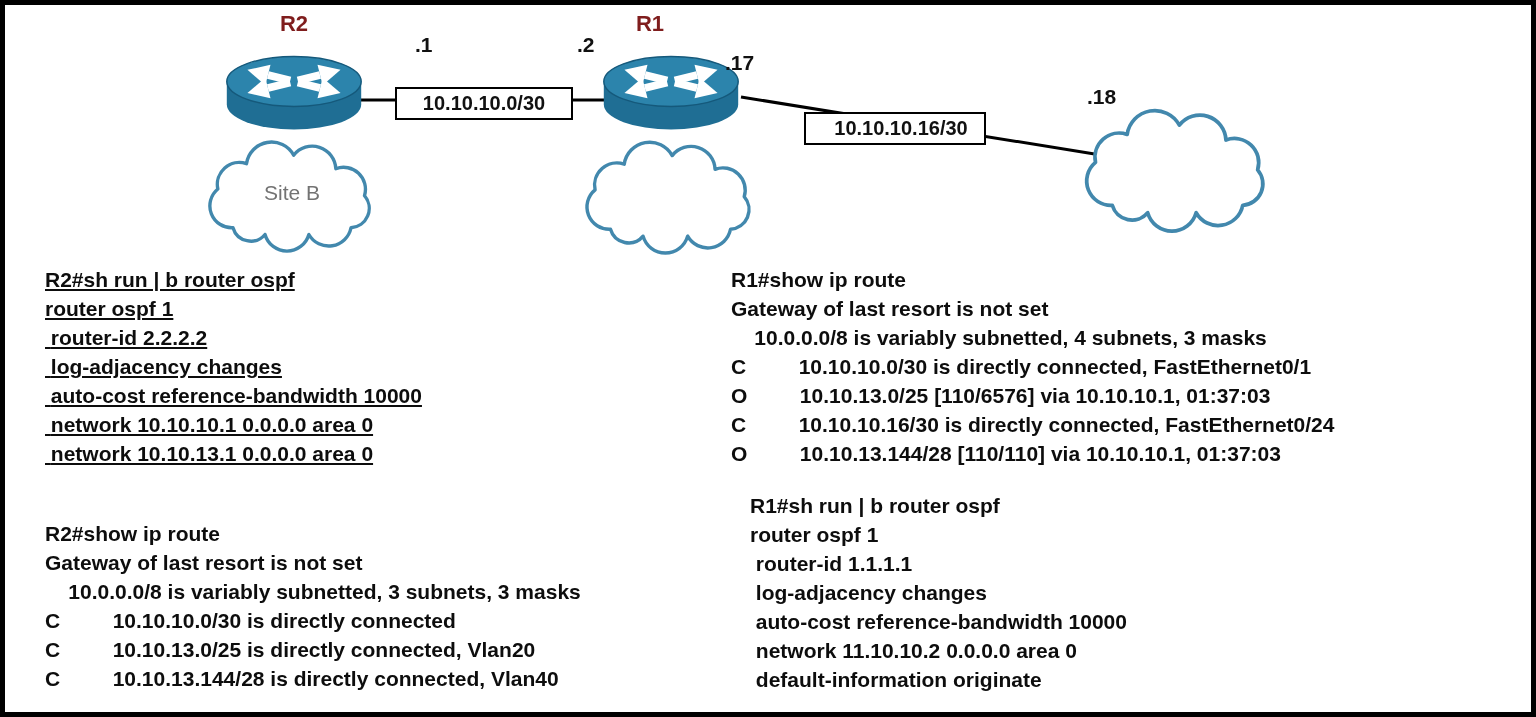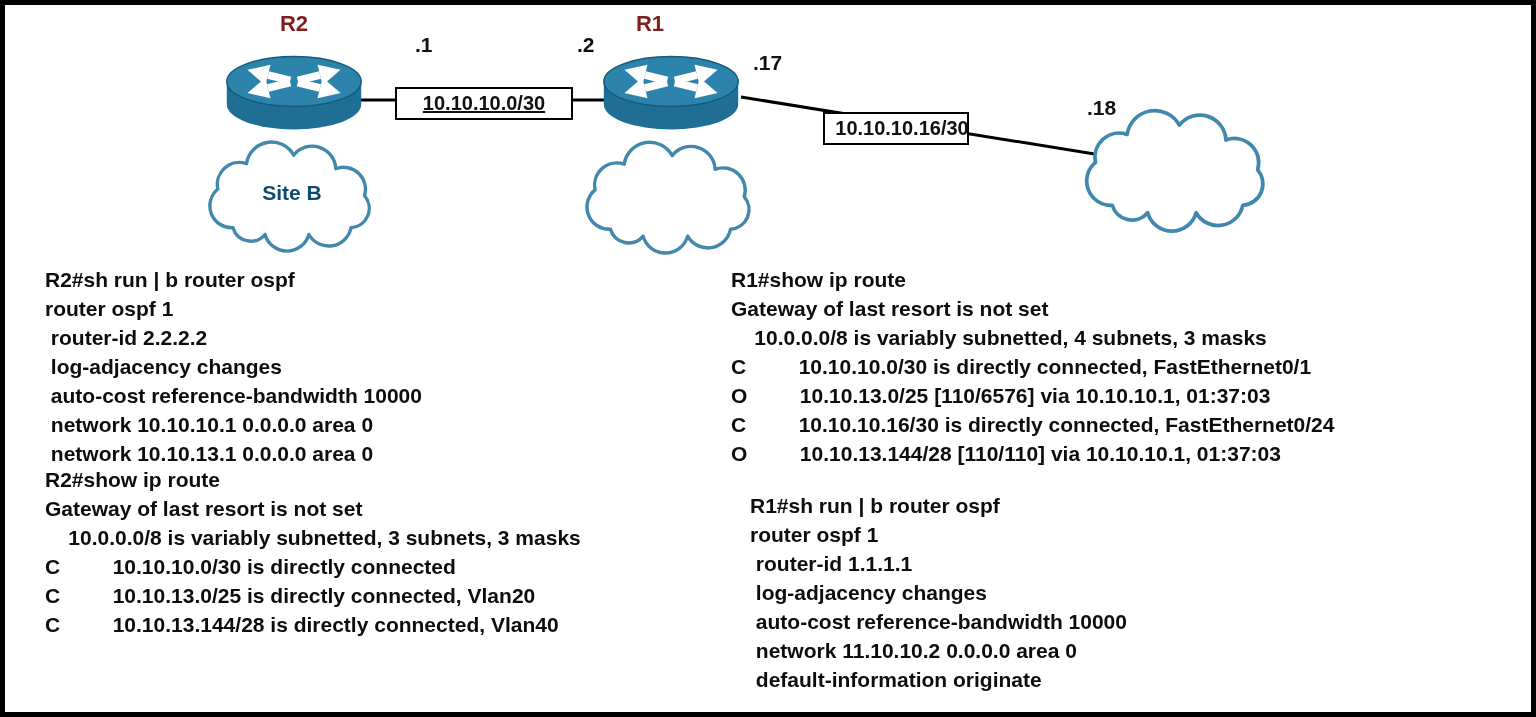--- a/index.html
+++ b/index.html
@@ -33,22 +33,22 @@
     border: 2px solid #000000;
     display: flex;
     align-items: center;
     justify-content: center;
     font-size: 20px;
     font-weight: bold;
     color: #111;
   }
   .cloud-label {
     font-size: 21px;
-    font-weight: bold;
-    color: #0c4a6e;
+    font-weight: normal;
+    color: #737373;
     text-align: center;
   }
   .cli-block {
     font-size: 21px;
     font-weight: bold;
     color: #0d0d0d;
     line-height: 29px;
     white-space: pre-wrap;
   }
   svg { display: block; }
@@ -118,37 +118,37 @@
           <polygon points="28,-11 50,0 28,11"></polygon>
         </g>
       <g transform="translate(75,38) rotate(194)">
           <rect x="4" y="-4" width="24" height="8"></rect>
           <polygon points="28,-11 50,0 28,11"></polygon>
         </g>
     </g>
   </svg>
   <div class="abs dev-label" style="left:610px; top:6px;">R1</div>
 
-  <div class="abs link-box" style="left:390px; top:82px; width:178px; height:33px;text-decoration:underline;">10.10.10.0/30</div>
-  <div class="abs link-box" style="left:818px; top:107px; width:146px; height:33px;padding-left:12px;">10.10.10.16/30</div>
+  <div class="abs link-box" style="left:390px; top:82px; width:178px; height:33px;">10.10.10.0/30</div>
+  <div class="abs link-box" style="left:799px; top:107px; width:182px; height:33px;padding-left:12px;">10.10.10.16/30</div>
 
   <div class="abs if-label" style="left:410px; top:28px;">.1</div>
   <div class="abs if-label" style="left:572px; top:28px;">.2</div>
-  <div class="abs if-label" style="left:748px; top:46px;">.17</div>
-  <div class="abs if-label" style="left:1082px; top:91px;">.18</div>
+  <div class="abs if-label" style="left:720px; top:46px;">.17</div>
+  <div class="abs if-label" style="left:1082px; top:80px;">.18</div>
 
-  <div class="abs cli-block" style="left:40px; top:260px; width:690px;">R2#sh run | b router ospf
+  <div class="abs cli-block" style="left:40px; top:260px; width:690px;text-decoration:underline;">R2#sh run | b router ospf
 router ospf 1
  router-id 2.2.2.2
  log-adjacency changes
  auto-cost reference-bandwidth 10000
  network 10.10.10.1 0.0.0.0 area 0
  network 10.10.13.1 0.0.0.0 area 0</div>
 
-  <div class="abs cli-block" style="left:40px; top:460px; width:690px;">R2#show ip route
+  <div class="abs cli-block" style="left:40px; top:514px; width:690px;">R2#show ip route
 Gateway of last resort is not set
     10.0.0.0/8 is variably subnetted, 3 subnets, 3 masks
 C         10.10.10.0/30 is directly connected
 C         10.10.13.0/25 is directly connected, Vlan20
 C         10.10.13.144/28 is directly connected, Vlan40</div>
 
   <div class="abs cli-block" style="left:726px; top:260px; width:780px;">R1#show ip route
 Gateway of last resort is not set
     10.0.0.0/8 is variably subnetted, 4 subnets, 3 masks
 C         10.10.10.0/30 is directly connected, FastEthernet0/1

